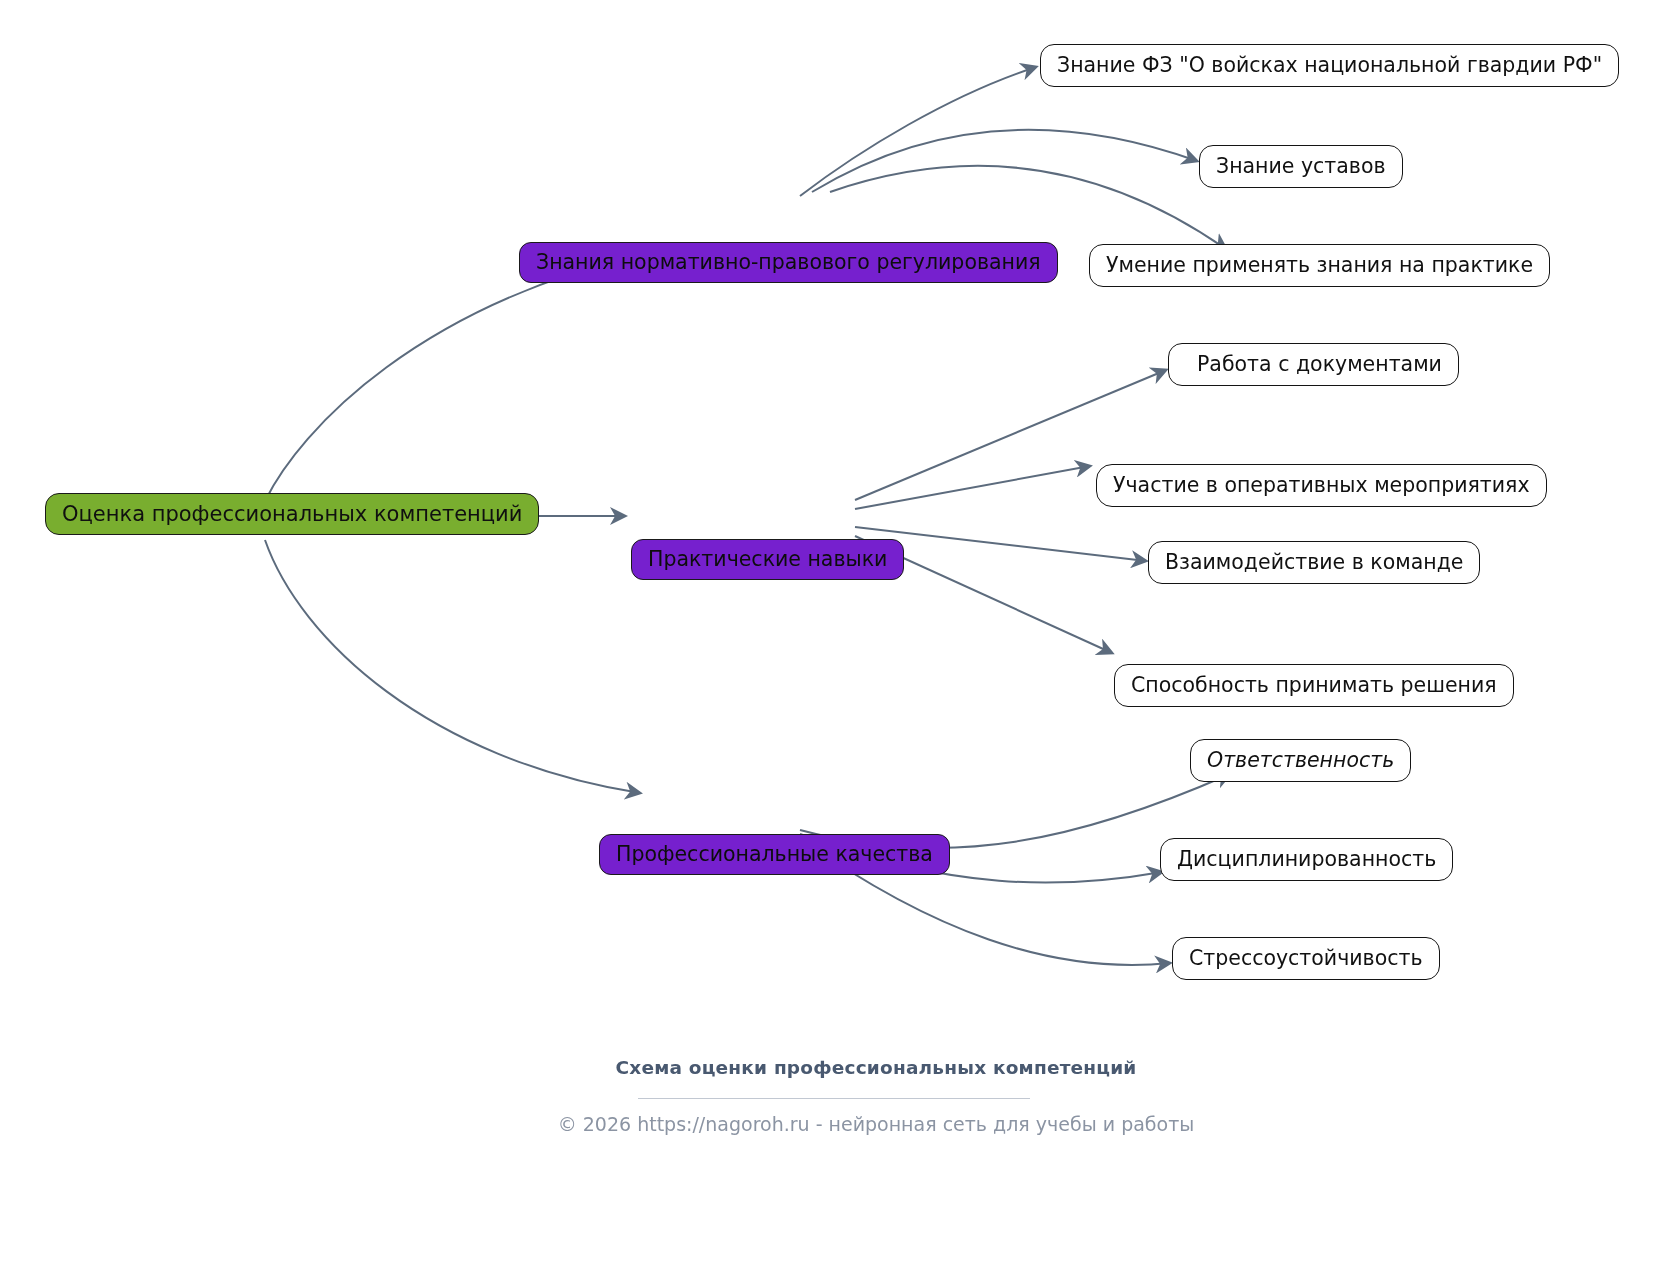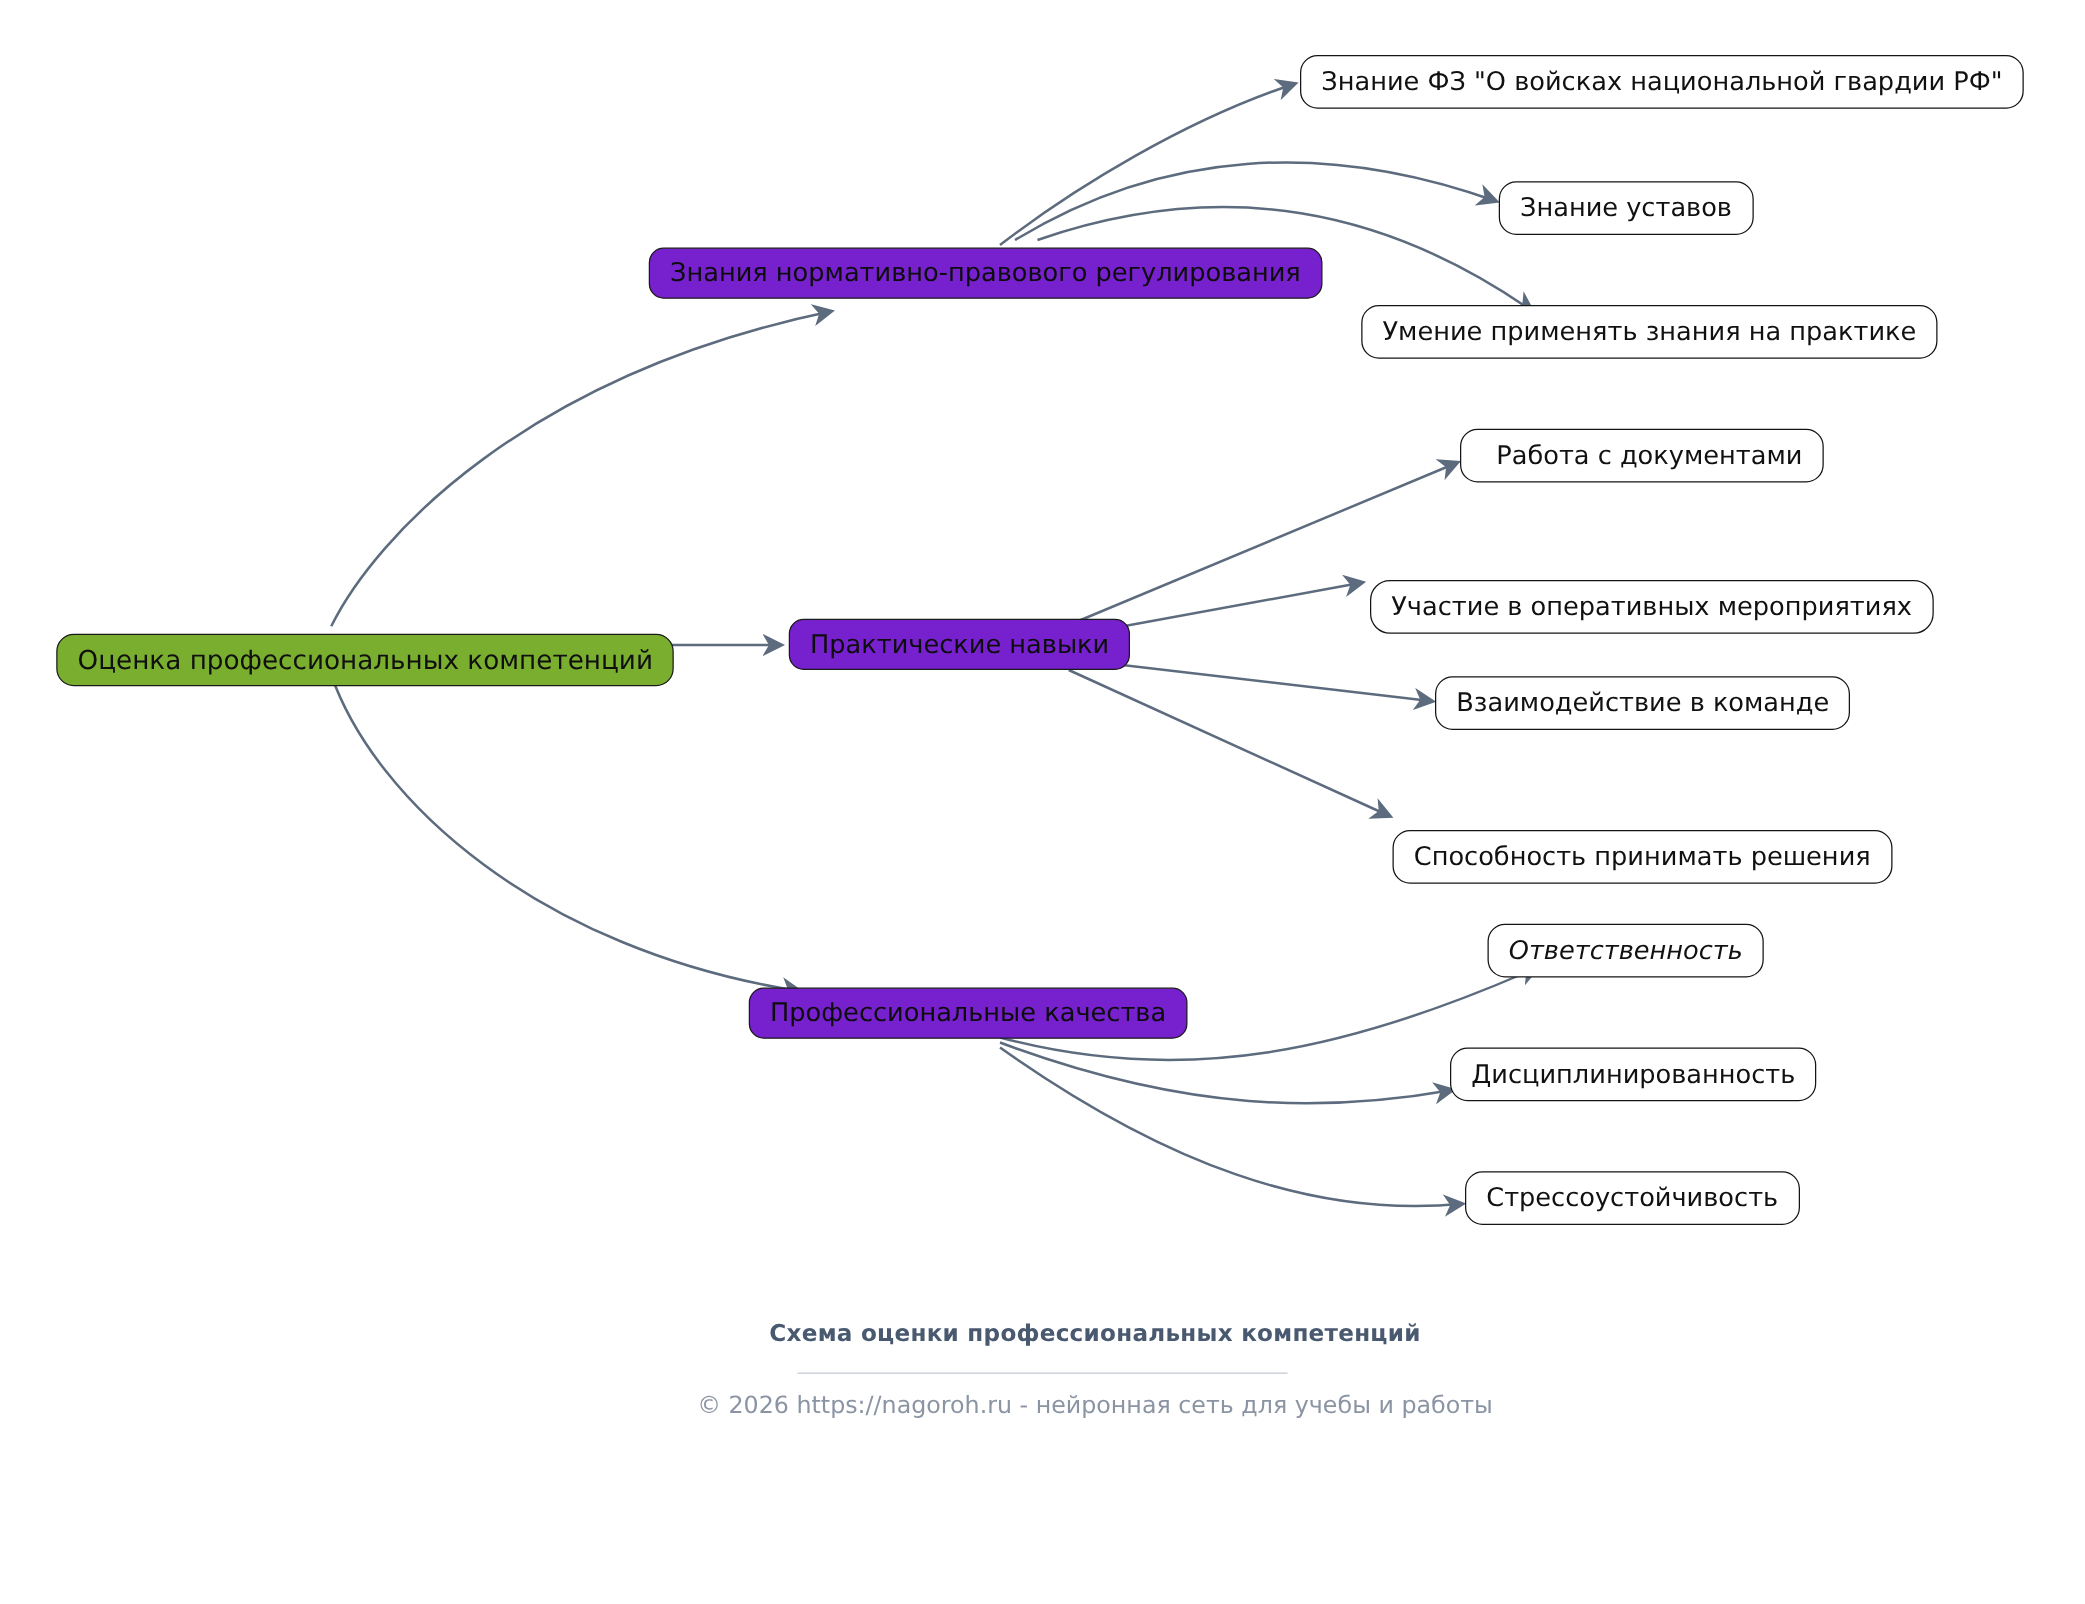--- a/index.html
+++ b/index.html
@@ -47,20 +47,21 @@
     height: 42px;
   }
   .node-branch {
     background: #7620ce;
     border: 1.6px solid #1a1a1a;
     border-radius: 12px;
     color: #0d0d0d;
     font-size: 20.5px;
     padding: 0 16px;
     height: 41px;
+    margin-top: 44px;
   }
   .node-leaf {
     background: #ffffff;
     border: 1.8px solid #141414;
     border-radius: 14px;
     color: #111111;
     font-size: 20.5px;
     padding: 0 16px;
     height: 43px;
   }
@@ -117,21 +118,21 @@
       <path d="M855,509 L1090,466"></path>
       <path d="M855,527 L1146,561"></path>
       <path d="M855,536 L1112,653"></path>
 
       <path d="M800,830 C950,870 1080,840 1230,774"></path>
       <path d="M800,834 C950,890 1060,890 1162,872"></path>
       <path d="M800,838 C930,930 1050,975 1170,963"></path>
     </g>
   </svg>
 
-  <div class="node node-root" style="left:45px; top:507px;">
+  <div class="node node-root" style="left:45px; top:493px;">
     <span>Оценка профессиональных компетенций</span>
   </div>
 
   <div class="node node-branch" style="left:519px; top:198px;">
     <span>Знания нормативно-правового регулирования</span>
   </div>
 
   <div class="node node-leaf" style="left:1040px; top:44px;">
     <span>Знание ФЗ "О войсках национальной гвардии РФ"</span>
   </div>

